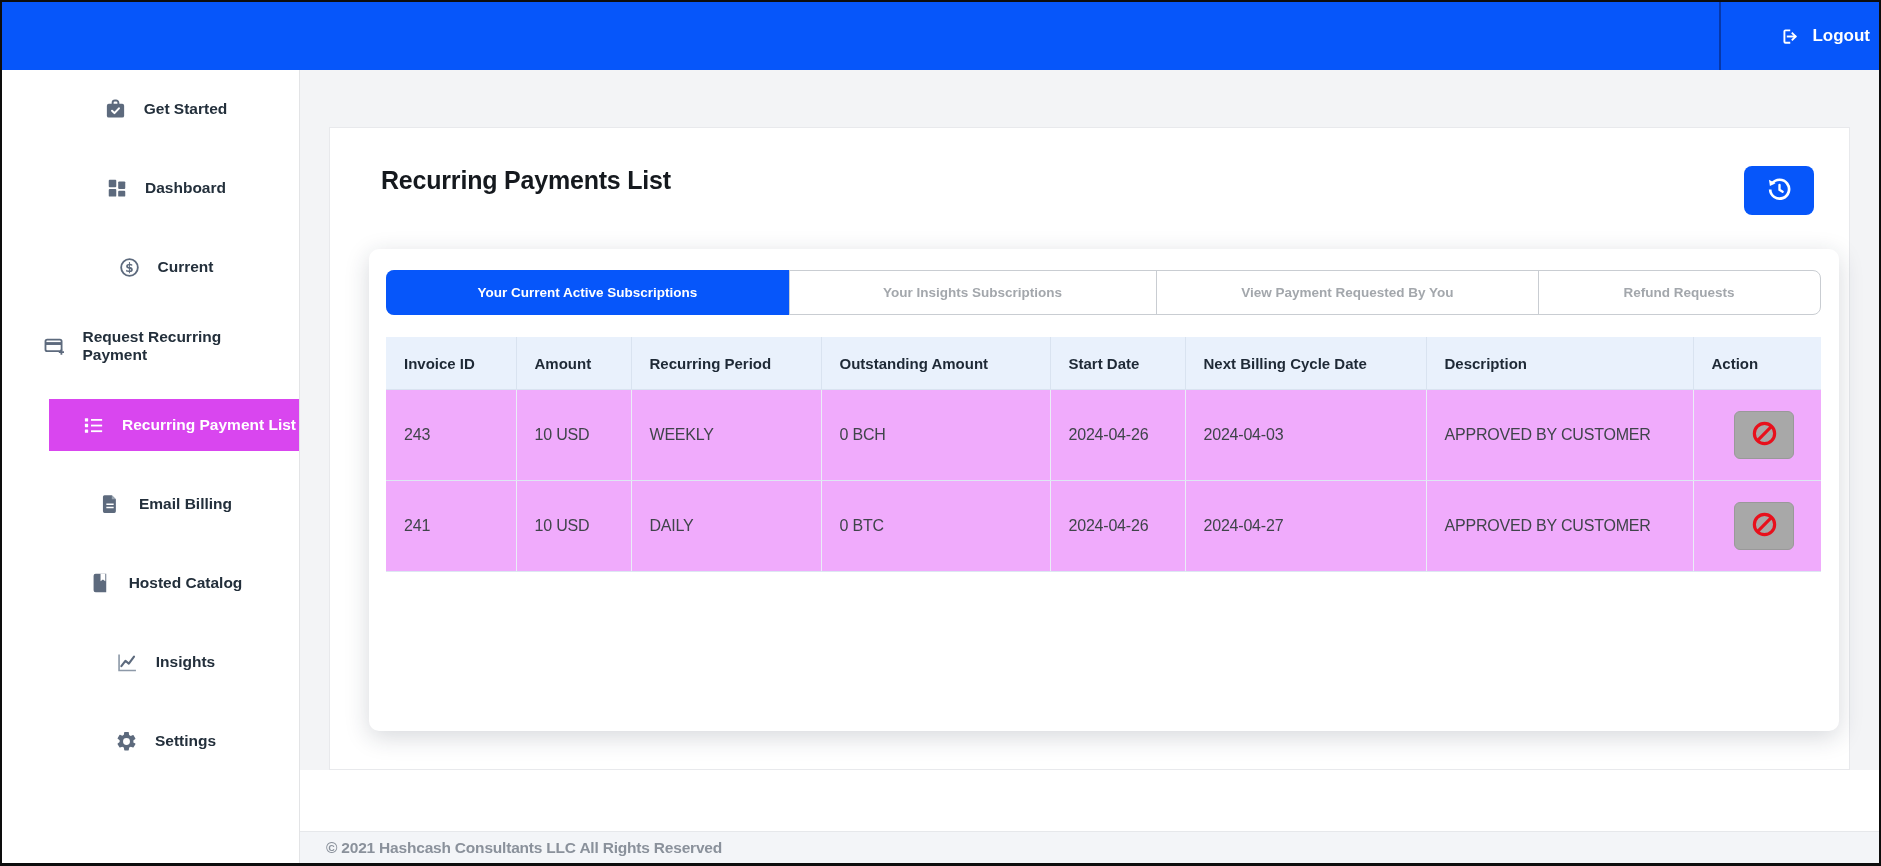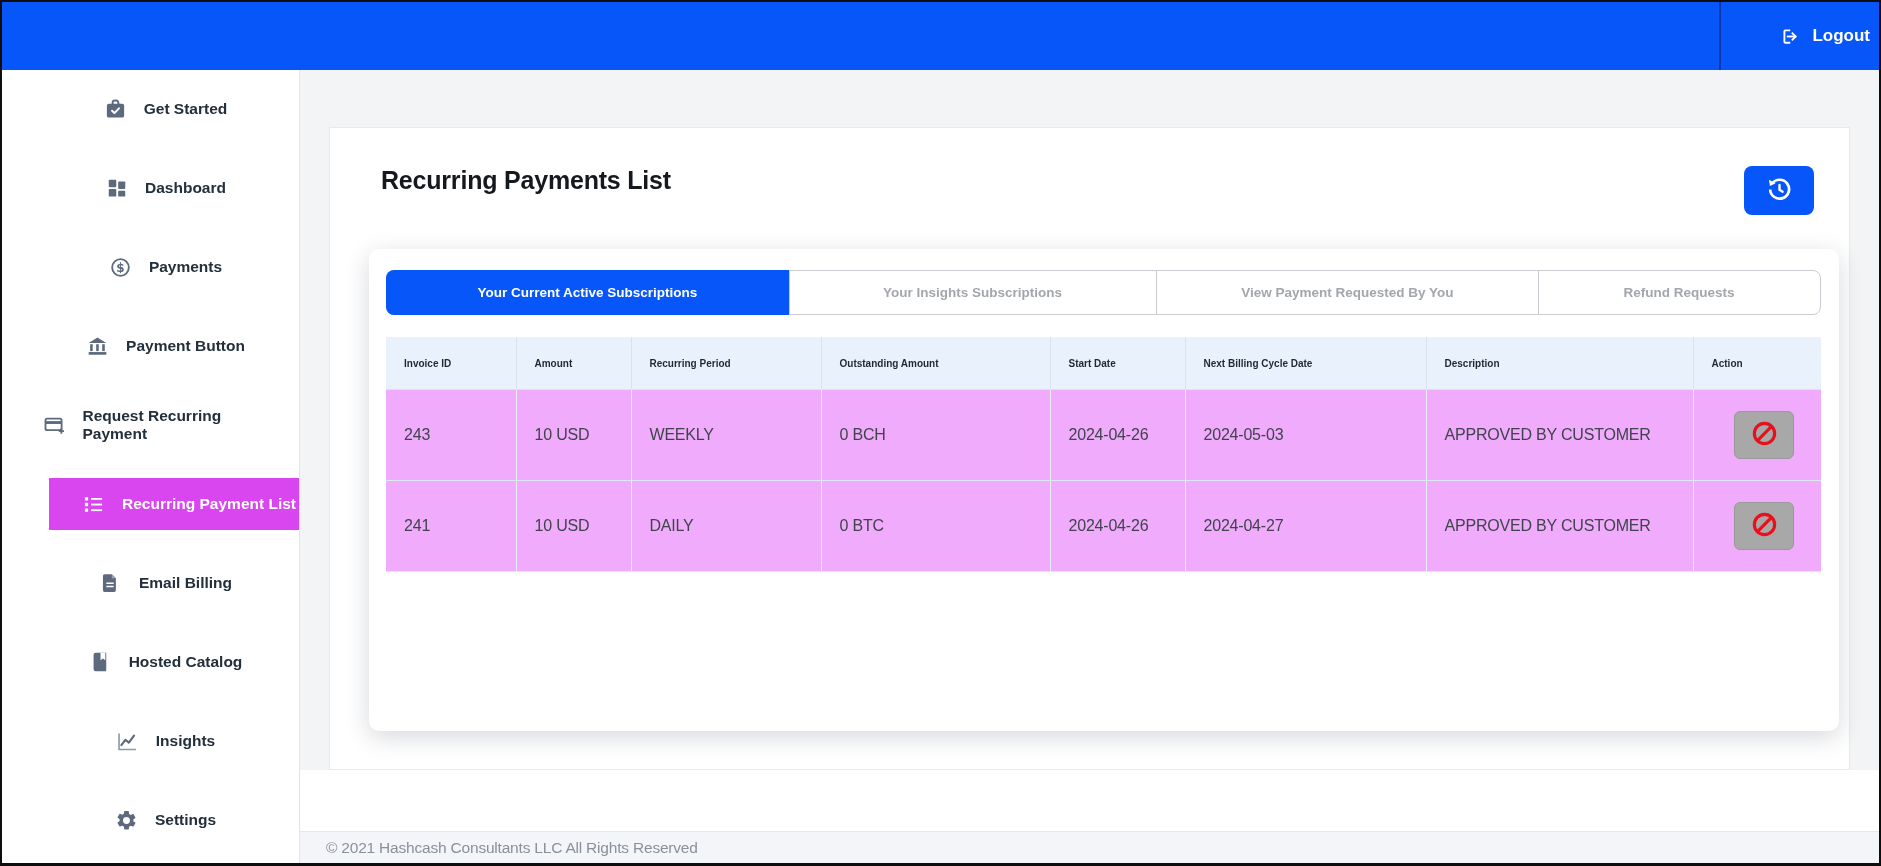--- a/index.html
+++ b/index.html
@@ -32,30 +32,30 @@
   .tabs{display:flex;width:1435px;height:45px;border:1px solid #c9cdd2;border-radius:8px;box-sizing:border-box;background:#fff;}
   .tab{display:flex;align-items:center;justify-content:center;font-size:13.5px;font-weight:600;color:#a3a7ac;cursor:pointer;border-left:1px solid #c9cdd2;box-sizing:border-box;}
   .tab:nth-child(1){width:28.1%;border-left:none;}
   .tab:nth-child(2){width:25.6%;}
   .tab:nth-child(3){width:26.7%;}
   .tab:nth-child(4){width:19.6%;}
   .tab.active{background:#0656fa;color:#fff;font-weight:700;border-radius:8px 0 0 8px;margin:-1px 0 -1px -1px;padding:10px 0;}
 
   
   table.grid{margin-top:22px;width:1435px;border-collapse:collapse;table-layout:fixed;}
-  table.grid th{height:52px;background:#e9f1fc;text-align:left;padding:0 4px 0 18px;font-size:10px;font-weight:700;color:#1e2936;border-right:1px solid #d9e3f0;border-bottom:1px solid #d9e3f0;}
+  table.grid th{height:52px;background:#e9f1fc;text-align:left;padding:0 4px 0 18px;font-size:15px;font-weight:700;color:#1e2936;border-right:1px solid #d9e3f0;border-bottom:1px solid #d9e3f0;}
   table.grid th:last-child{border-right:none;}
   table.grid td{height:90px;padding:0 4px 0 18px;font-size:16px;color:#3f444a;letter-spacing:-0.2px;border-right:1px solid #e9eef6;border-bottom:1px solid #dde7f2;background:#f0abfc;}
   table.grid td:last-child{border-right:none;}
   td.action-cell{padding:0;text-align:center;}
   .action-btn{width:60px;height:48px;background:#a8a8a8;border:1px solid #999;border-radius:6px;display:inline-flex;align-items:center;justify-content:center;cursor:pointer;vertical-align:middle;}
 
   
   .below-panel{position:absolute;left:0;right:0;top:700px;height:61px;background:#fff;}
-  .footer{position:absolute;left:0;right:0;top:761px;bottom:0;background:#f3f5f8;border-top:1px solid #e6e8eb;display:flex;align-items:center;padding-left:26px;box-sizing:border-box;color:#8a919b;font-size:15.5px;letter-spacing:-0.2px;}
+  .footer{position:absolute;left:0;right:0;top:761px;bottom:0;background:#f3f5f8;border-top:1px solid #e6e8eb;display:flex;align-items:center;padding-left:26px;box-sizing:border-box;color:#8a919b;font-size:15.5px;letter-spacing:-0.2px;font-weight:bold;}
 </style>
 </head>
 <body>
 
 <div class="page">
 
   <div class="topbar">
     <div class="topbar-divider"></div>
     <div class="logout">
       <span>
@@ -94,35 +94,23 @@
       <span class="side-label">Dashboard</span>
     </div>
 
     <div class="side-item">
       <span class="side-icon">
         <svg width="23" height="23" viewBox="0 0 24 24">
           <circle cx="12" cy="12" r="8.7" fill="none" stroke="#5d6a7d" stroke-width="1.9"></circle>
           <text x="12" y="16.3" font-size="12.5" font-weight="bold" text-anchor="middle" fill="#5d6a7d" font-family="DejaVu Sans, sans-serif">$</text>
         </svg>
       </span>
-      <span class="side-label">Payments</span>
-    </div>
-
-    <div class="side-item">
-      <span class="side-icon">
-        <svg width="23" height="23" viewBox="0 0 24 24" fill="#5d6a7d">
-          <path d="M12 2.6L2.8 8.4h18.4Z"></path>
-          <rect x="4.3" y="9.6" width="2.7" height="7.2"></rect>
-          <rect x="10.6" y="9.6" width="2.7" height="7.2"></rect>
-          <rect x="16.9" y="9.6" width="2.7" height="7.2"></rect>
-          <rect x="2.8" y="17.8" width="18.4" height="2.8"></rect>
-        </svg>
-      </span>
-      <span class="side-label">Payment Button</span>
-    </div>
+      <span class="side-label">Current</span>
+    </div>
+
 
     <div class="side-item">
       <span class="side-icon">
         <svg width="23" height="23" viewBox="0 0 24 24">
           <rect x="2.6" y="4.8" width="16.8" height="12" rx="1.8" fill="none" stroke="#5d6a7d" stroke-width="1.9"></rect>
           <rect x="2.6" y="7.4" width="16.8" height="3" fill="#5d6a7d"></rect>
           <path d="M19.2 15.2v5.4M16.5 17.9h5.4" stroke="#5d6a7d" stroke-width="1.9" fill="none"></path>
         </svg>
       </span>
       <span class="side-label">Request Recurring Payment</span>
@@ -231,21 +219,21 @@
               <th>Action</th>
             </tr>
           </thead>
           <tbody>
             <tr>
               <td>243</td>
               <td>10 USD</td>
               <td>WEEKLY</td>
               <td>0 BCH</td>
               <td>2024-04-26</td>
-              <td>2024-05-03</td>
+              <td>2024-04-03</td>
               <td>APPROVED BY CUSTOMER</td>
               <td class="action-cell">
                 <button class="action-btn">
                   <span>
                     <svg width="29" height="29" viewBox="0 0 24 24" fill="none">
                       <circle cx="12" cy="12" r="8.4" stroke="#e8101c" stroke-width="2.6"></circle>
                       <path d="M6.4 17.6L17.6 6.4" stroke="#e8101c" stroke-width="2.6"></path>
                     </svg>
                   </span>
                 </button>

